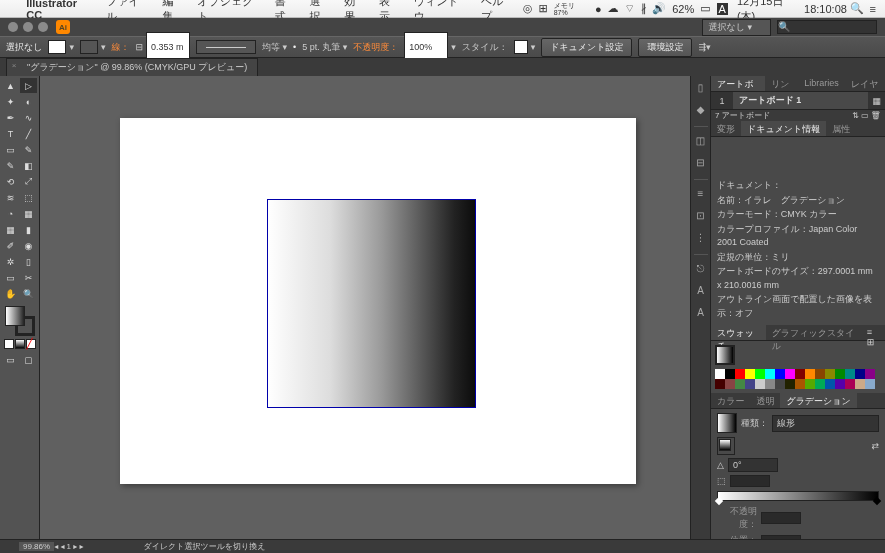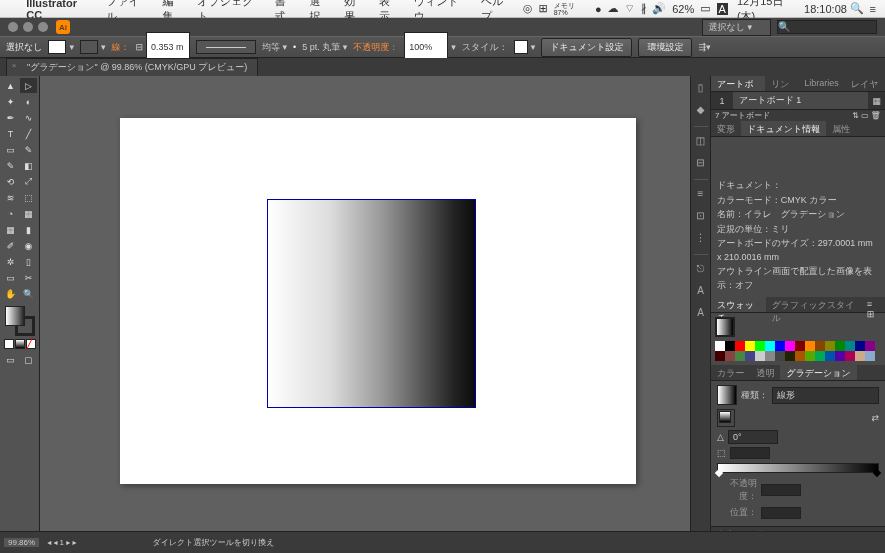--- a/index.html
+++ b/index.html
@@ -56,21 +56,21 @@
 .right-col { width:20px; background:#3a3a3a; border-left:1px solid #222; display:flex; flex-direction:column; align-items:center; padding-top:6px; gap:8px; }
 .right-col .ic { width:14px; height:14px; color:#aaa; font-size:10px; text-align:center; }
 .right-col .divider { width:14px; height:1px; background:#555; }
 
 .panels { width:175px; background:#494949; border-left:1px solid #222; display:flex; flex-direction:column; font-size:9px; }
 .panel-tabs { height:16px; background:#3a3a3a; display:flex; border-bottom:1px solid #222; }
 .panel-tab { padding:2px 6px; color:#999; font-size:9px; }
 .panel-tab.active { background:#494949; color:#eee; }
 .ab-list { height:20px; background:#333; display:flex; align-items:center; padding:0 4px; border-bottom:1px solid #222; }
 .ab-num { width:14px; text-align:center; color:#ccc; }
-.ab-name { flex:1; background:#494949; padding:2px 6px; color:#ddd; margin:0 4px; }
+.ab-name { flex:1; background:#494949; padding:2px 6px; color:#ddd; margin:0 4px;font-weight:bold; }
 .ab-footer { height:14px; background:#3a3a3a; display:flex; align-items:center; padding:0 4px; font-size:8px; color:#ccc; }
 
 .panel-body { padding:4px 6px; color:#ccc; line-height:1.5; font-size:9px;margin-top:38px; }
 .panel-body .row { margin-bottom:1px; }
 
 .swatch-grid { padding:4px; }
 .big-sw { width:20px; height:20px; border:2px solid #222; background:linear-gradient(90deg,#fff,#000); margin-bottom:4px; }
 .sw-row { display:flex; flex-wrap:wrap; gap:0; }
 .sw { width:10px; height:10px; }
 
@@ -78,21 +78,21 @@
 .grad-type { display:flex; gap:4px; align-items:center; margin-bottom:4px; }
 .grad-label { color:#ccc; font-size:9px; }
 .grad-select { flex:1; background:#333; border:1px solid #222; color:#ccc; padding:1px 4px; font-size:9px; }
 .grad-sw { width:20px; height:20px; border:1px solid #222; background:linear-gradient(90deg,#fff,#000); }
 .grad-bar { height:10px; background:linear-gradient(90deg,#fff,#000); border:1px solid #222; position:relative; margin:4px 0; }
 .grad-stop { position:absolute; width:6px; height:6px; background:#aaa; transform:rotate(45deg); bottom:-4px; }
 .grad-row { display:flex; gap:4px; align-items:center; margin-bottom:3px; font-size:9px; }
 .grad-row .lab { width:40px; text-align:right; color:#999; }
 .grad-row .inp { width:40px; height:12px; background:#2a2a2a; border:1px solid #222; }
 
-.status-bar { height:22px; background:#3a3a3a; border-top:1px solid #222; display:flex; align-items:center; font-size:8px; color:#ccc; padding:0 4px; gap:8px; }
+.status-bar { height:14px; background:#3a3a3a; border-top:1px solid #222; display:flex; align-items:center; font-size:8px; color:#ccc; padding:0 19px; }
 .status-bar .zoom { background:#555; padding:0 4px; }
 
 .panels-footer-tabs { height:14px; background:#3a3a3a; display:flex; border-top:1px solid #222; }
 </style>
 </head>
 <body>
 
 <div class="menubar">
   <span class="apple"></span>
   <span class="menu-item app-name">Illustrator CC</span>
@@ -283,22 +283,23 @@
         <span>⇅ ▭ 🗑</span>
       </div>
 
       <div class="panel-tabs">
         <div class="panel-tab">変形</div>
         <div class="panel-tab active">ドキュメント情報</div>
         <div class="panel-tab">属性</div>
       </div>
       <div class="panel-body">
         <div class="row">ドキュメント：</div>
+        <div class="row">名前：イラレ　グラデーション</div>
         <div class="row">カラーモード：CMYK カラー</div>
-        <div class="row">名前：イラレ　グラデーション</div>
+        <div class="row">カラープロファイル：Japan Color 2001 Coated</div>
         <div class="row">定規の単位：ミリ</div>
         <div class="row">アートボードのサイズ：297.0001 mm x 210.0016 mm</div>
         <div class="row">アウトライン画面で配置した画像を表示：オフ</div>
       </div>
 
       <div class="panel-tabs">
         <div class="panel-tab active">スウォッチ</div>
         <div class="panel-tab">グラフィックスタイル</div>
         <span style="flex:1"></span>
         <span style="padding:2px 4px">≡ ⊞</span>

